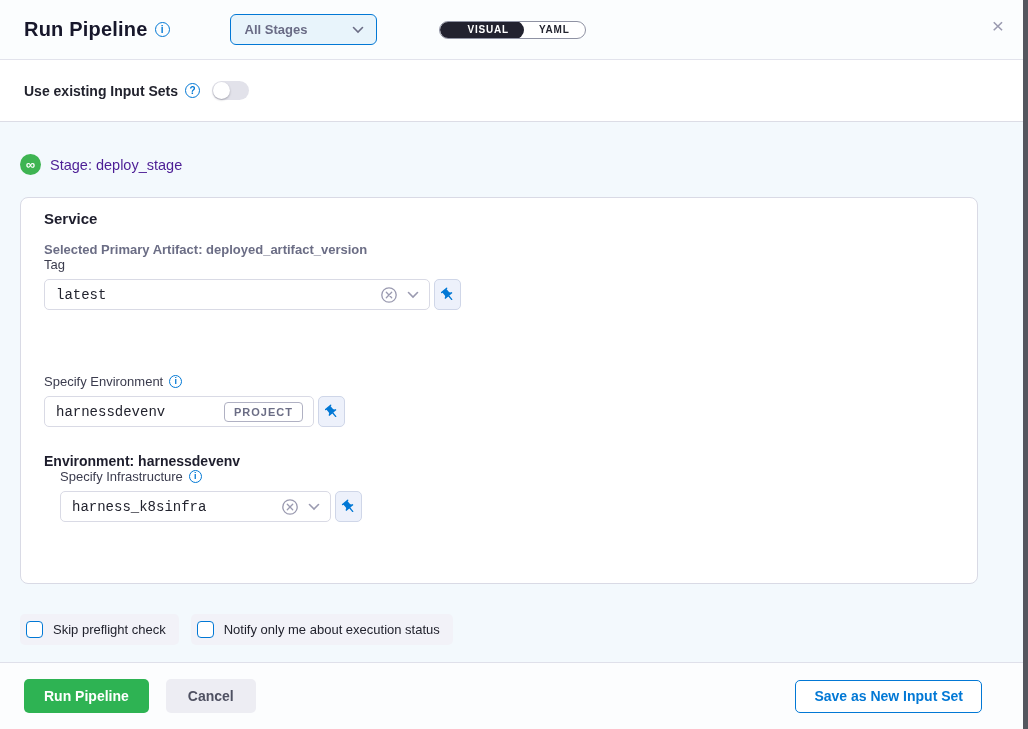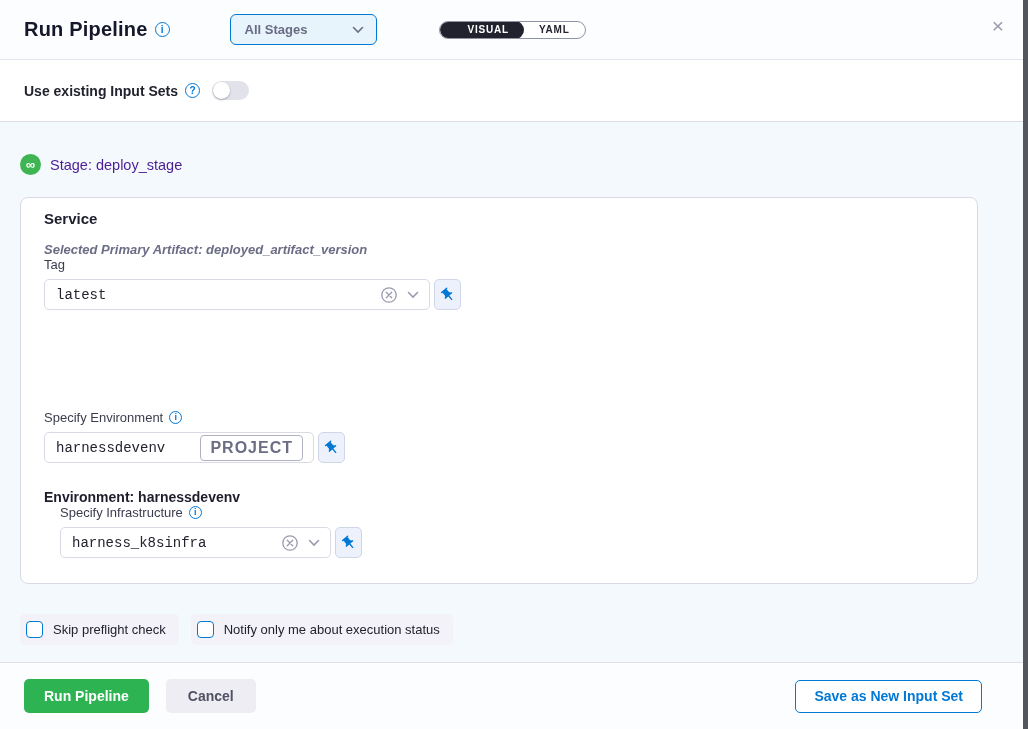--- a/index.html
+++ b/index.html
@@ -72,21 +72,21 @@
     color:#fff; display:flex; align-items:center; justify-content:center;
     font-size:13px; font-weight:700; line-height:1; flex:0 0 auto;
   }
   .stage-row .stage-title { margin-left:9px; font-size:14.5px; font-weight:400; color:#4c1d95; }
 
   .card {
     margin-top:22px; width:958px; min-height:387px; background:#fff;
     border:1px solid #d9dae5; border-radius:8px; padding:12px 24px 24px 23px;
   }
   .card-title { font-size:15px; font-weight:700; color:#1d1d2c; }
-  .artifact-line { margin-top:15px; font-size:13px; font-weight:700; color:#6b6d85;font-style:italic; }
+  .artifact-line { margin-top:15px; font-size:13px; font-weight:700; color:#6b6d85; }
   .field-label {
     font-size:13px; font-weight:500; color:#3b3c4e;
     display:flex; align-items:center; gap:6px;
   }
   .field-label .circle-icon { width:13px; height:13px; font-size:9px; border-width:1.2px; }
   .input-row { display:flex; align-items:center; margin-top:7px; }
   .input-wrap {
     height:31px; background:#fff; border:1px solid #d9dae5; border-radius:5px;
     display:flex; align-items:center; padding:0 10px 0 11px;
   }
@@ -94,29 +94,29 @@
     border:none; outline:none; flex:1; min-width:0; font-size:14px; color:#22232e;
     font-family:Liberation Mono, monospace; background:transparent;
   }
   .w-tag { width:386px; }
   .w-env { width:270px; }
   .w-infra { width:271px; }
   .icon-btn { background:none; border:none; padding:0; cursor:pointer; display:flex; align-items:center; }
   .clear-x { margin-right:9px; }
   .scope-badge {
     border:1px solid #b0b1c3; border-radius:4px; padding:3px 9px;
-    font-size:16px; font-weight:600; letter-spacing:1px; color:#6b6d85; background:#fff;
+    font-size:11px; font-weight:600; letter-spacing:1px; color:#6b6d85; background:#fff;
     flex:0 0 auto;
   }
   .pin-btn {
     margin-left:4px; width:27px; height:31px; background:#edf1fb;
     border:1px solid #cfd6e8; border-radius:5px; display:flex;
     align-items:center; justify-content:center; cursor:pointer; flex:0 0 auto;
   }
-  .gap-env { margin-top:100px; }
+  .gap-env { margin-top:64px; }
   .env-heading { margin-top:26px; font-size:14px; font-weight:700; color:#1d1d2c; }
   .indent { margin-left:16px; }
 
   .options-row { margin-top:30px; display:flex; gap:12px; padding-left:0; }
   .opt-pill {
     display:flex; align-items:center; gap:10px; background:#f2f2f8;
     border-radius:5px; padding:7px 13px 7px 6px; cursor:pointer;text-align:right;
   }
   .checkbox {
     width:17px; height:17px; background:#fff; border:1.6px solid #0278d5;

